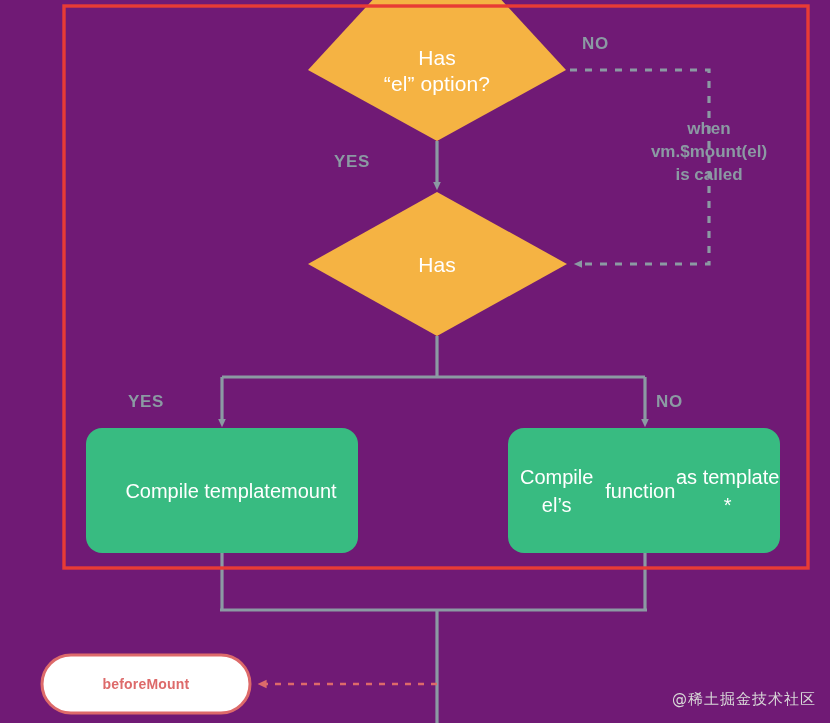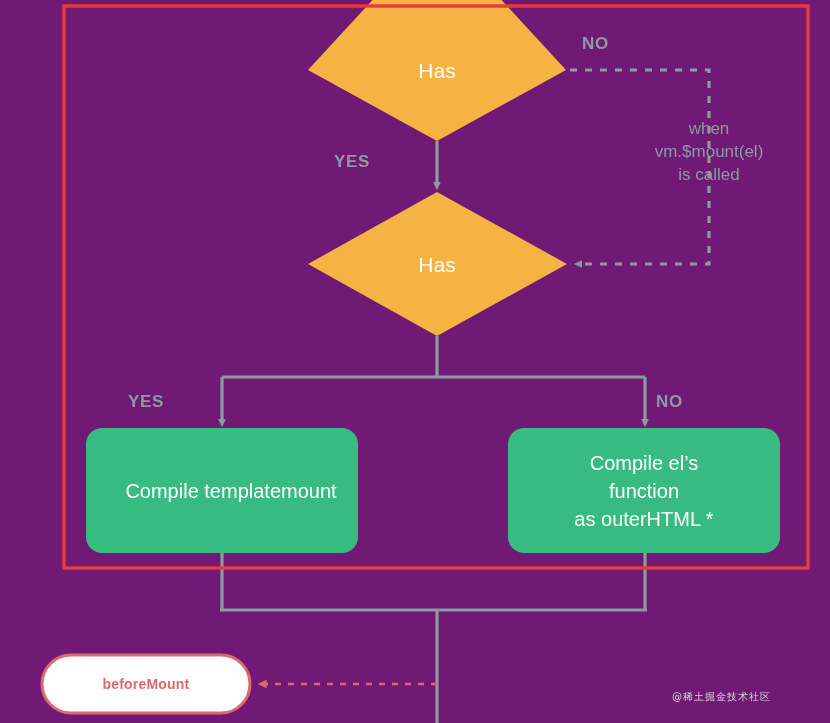--- a/index.html
+++ b/index.html
@@ -60,29 +60,29 @@
     font-size: 17px;
     font-weight: bold;
     letter-spacing: 0.6px;
     pointer-events: none;
   }
   .note-label {
     position: absolute;
     color: #8b9aa3;
     font-size: 17px;
     line-height: 23px;
-    font-weight: normal;
+    font-weight: bold;
     text-align: center;
     white-space: pre-line;
     pointer-events: none;
   }
   .watermark {
     position: absolute;
     color: #d8d8d8;
-    font-size: 10px;
+    font-size: 15px;
     letter-spacing: 1px;
     font-family: "DejaVu Sans", sans-serif;
     pointer-events: none;
   }
 </style>
 </head>
 <body>
 
 <div id="stage">
 
@@ -126,35 +126,36 @@
 
     <rect x="42" y="655" width="208" height="58" rx="29" ry="29" fill="#ffffff" stroke="#dd6a6a" stroke-width="3"></rect>
 
     <path d="M 437 684 L 262 684" fill="none" stroke="#dd6a6a" stroke-width="2.6" stroke-dasharray="6 7" marker-end="url(#arrow-red)"></path>
 
     <rect x="64" y="6" width="744" height="562" fill="none" stroke="#e83b35" stroke-width="3.4"></rect>
   </svg>
 
   <div class="node-text decision-label" style="left:308px; top:18px; width:258px; height:105px; flex-direction:column;">
     <span>Has</span>
+    <span>“el” option?</span>
   </div>
 
   <div class="node-text decision-label" style="left:296px; top:212px; width:282px; height:105px; flex-direction:column;">
     <span>Has</span>
   </div>
 
   <div class="node-text process-label" style="left:95px; top:428px; width:272px; height:125px; flex-direction:row;text-align:right;">
     <span>Compile template</span>
     <span>mount</span>
   </div>
 
-  <div class="node-text process-label" style="left:508px; top:428px; width:272px; height:125px; flex-direction:column;">
+  <div class="node-text process-label" style="left:508px; top:428px; width:272px; height:125px; ">
     <span>Compile el’s</span>
     <span>function</span>
-    <span>as outerHTML *</span>
+    <span>as template *</span>
   </div>
 
   <div class="node-text hook-label" style="left:42px; top:655px; width:208px; height:58px;">beforeMount</div>
 
   <div class="edge-label" style="left:334px; top:152px; width:88px;">YES</div>
 
   <div class="edge-label" style="left:582px; top:34px; width:88px;">NO</div>
 
   <div class="edge-label" style="left:128px; top:392px; width:88px;">YES</div>
 

